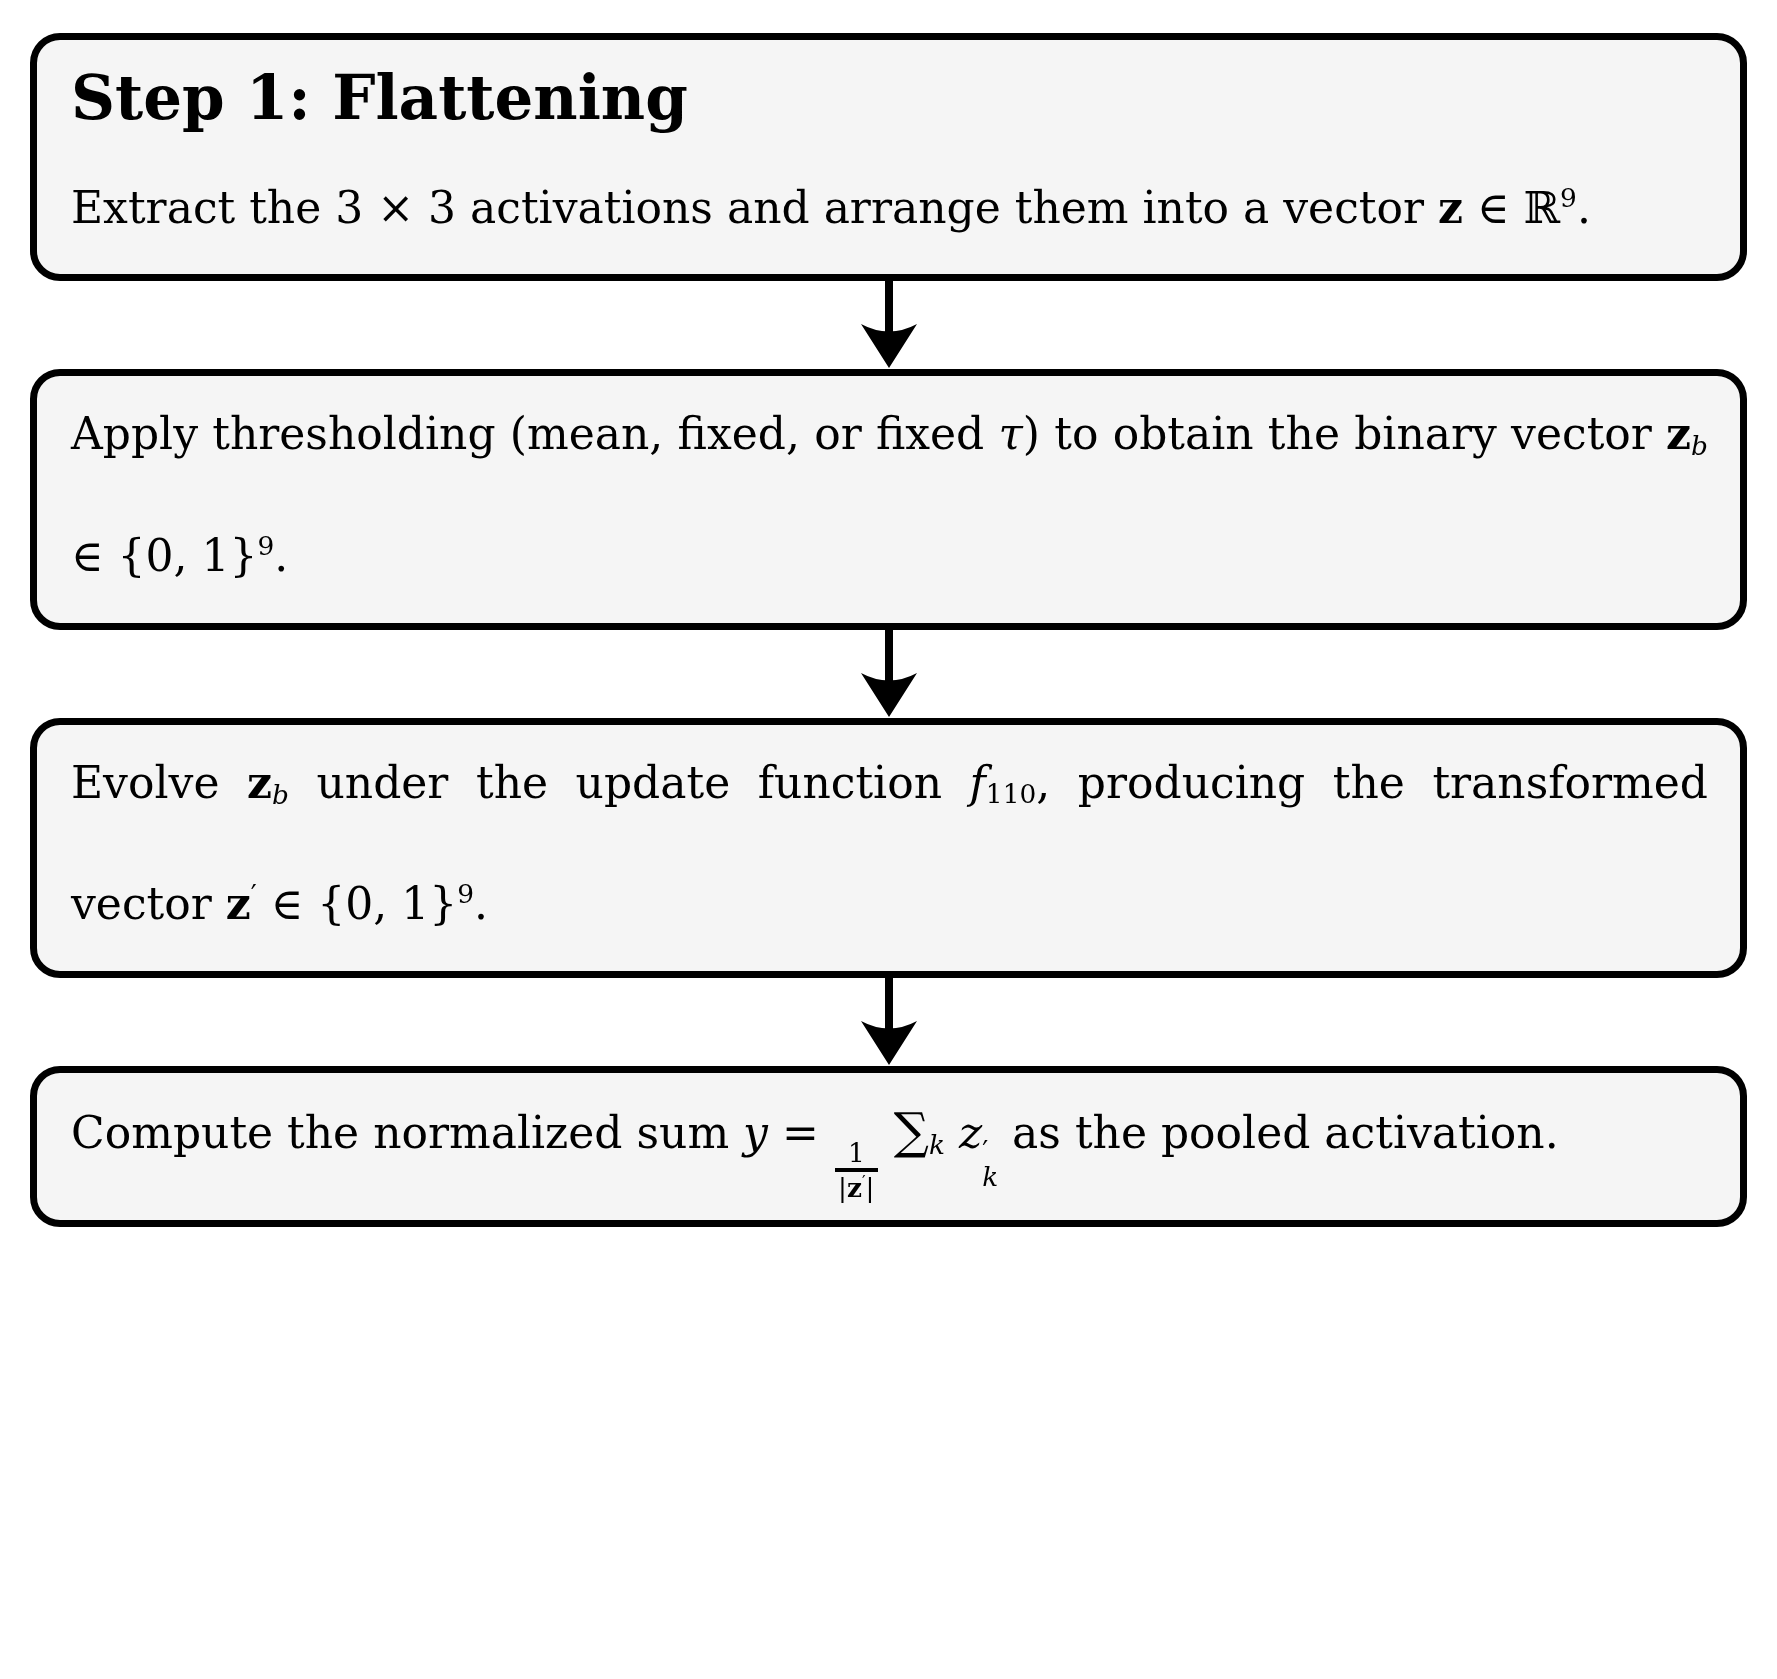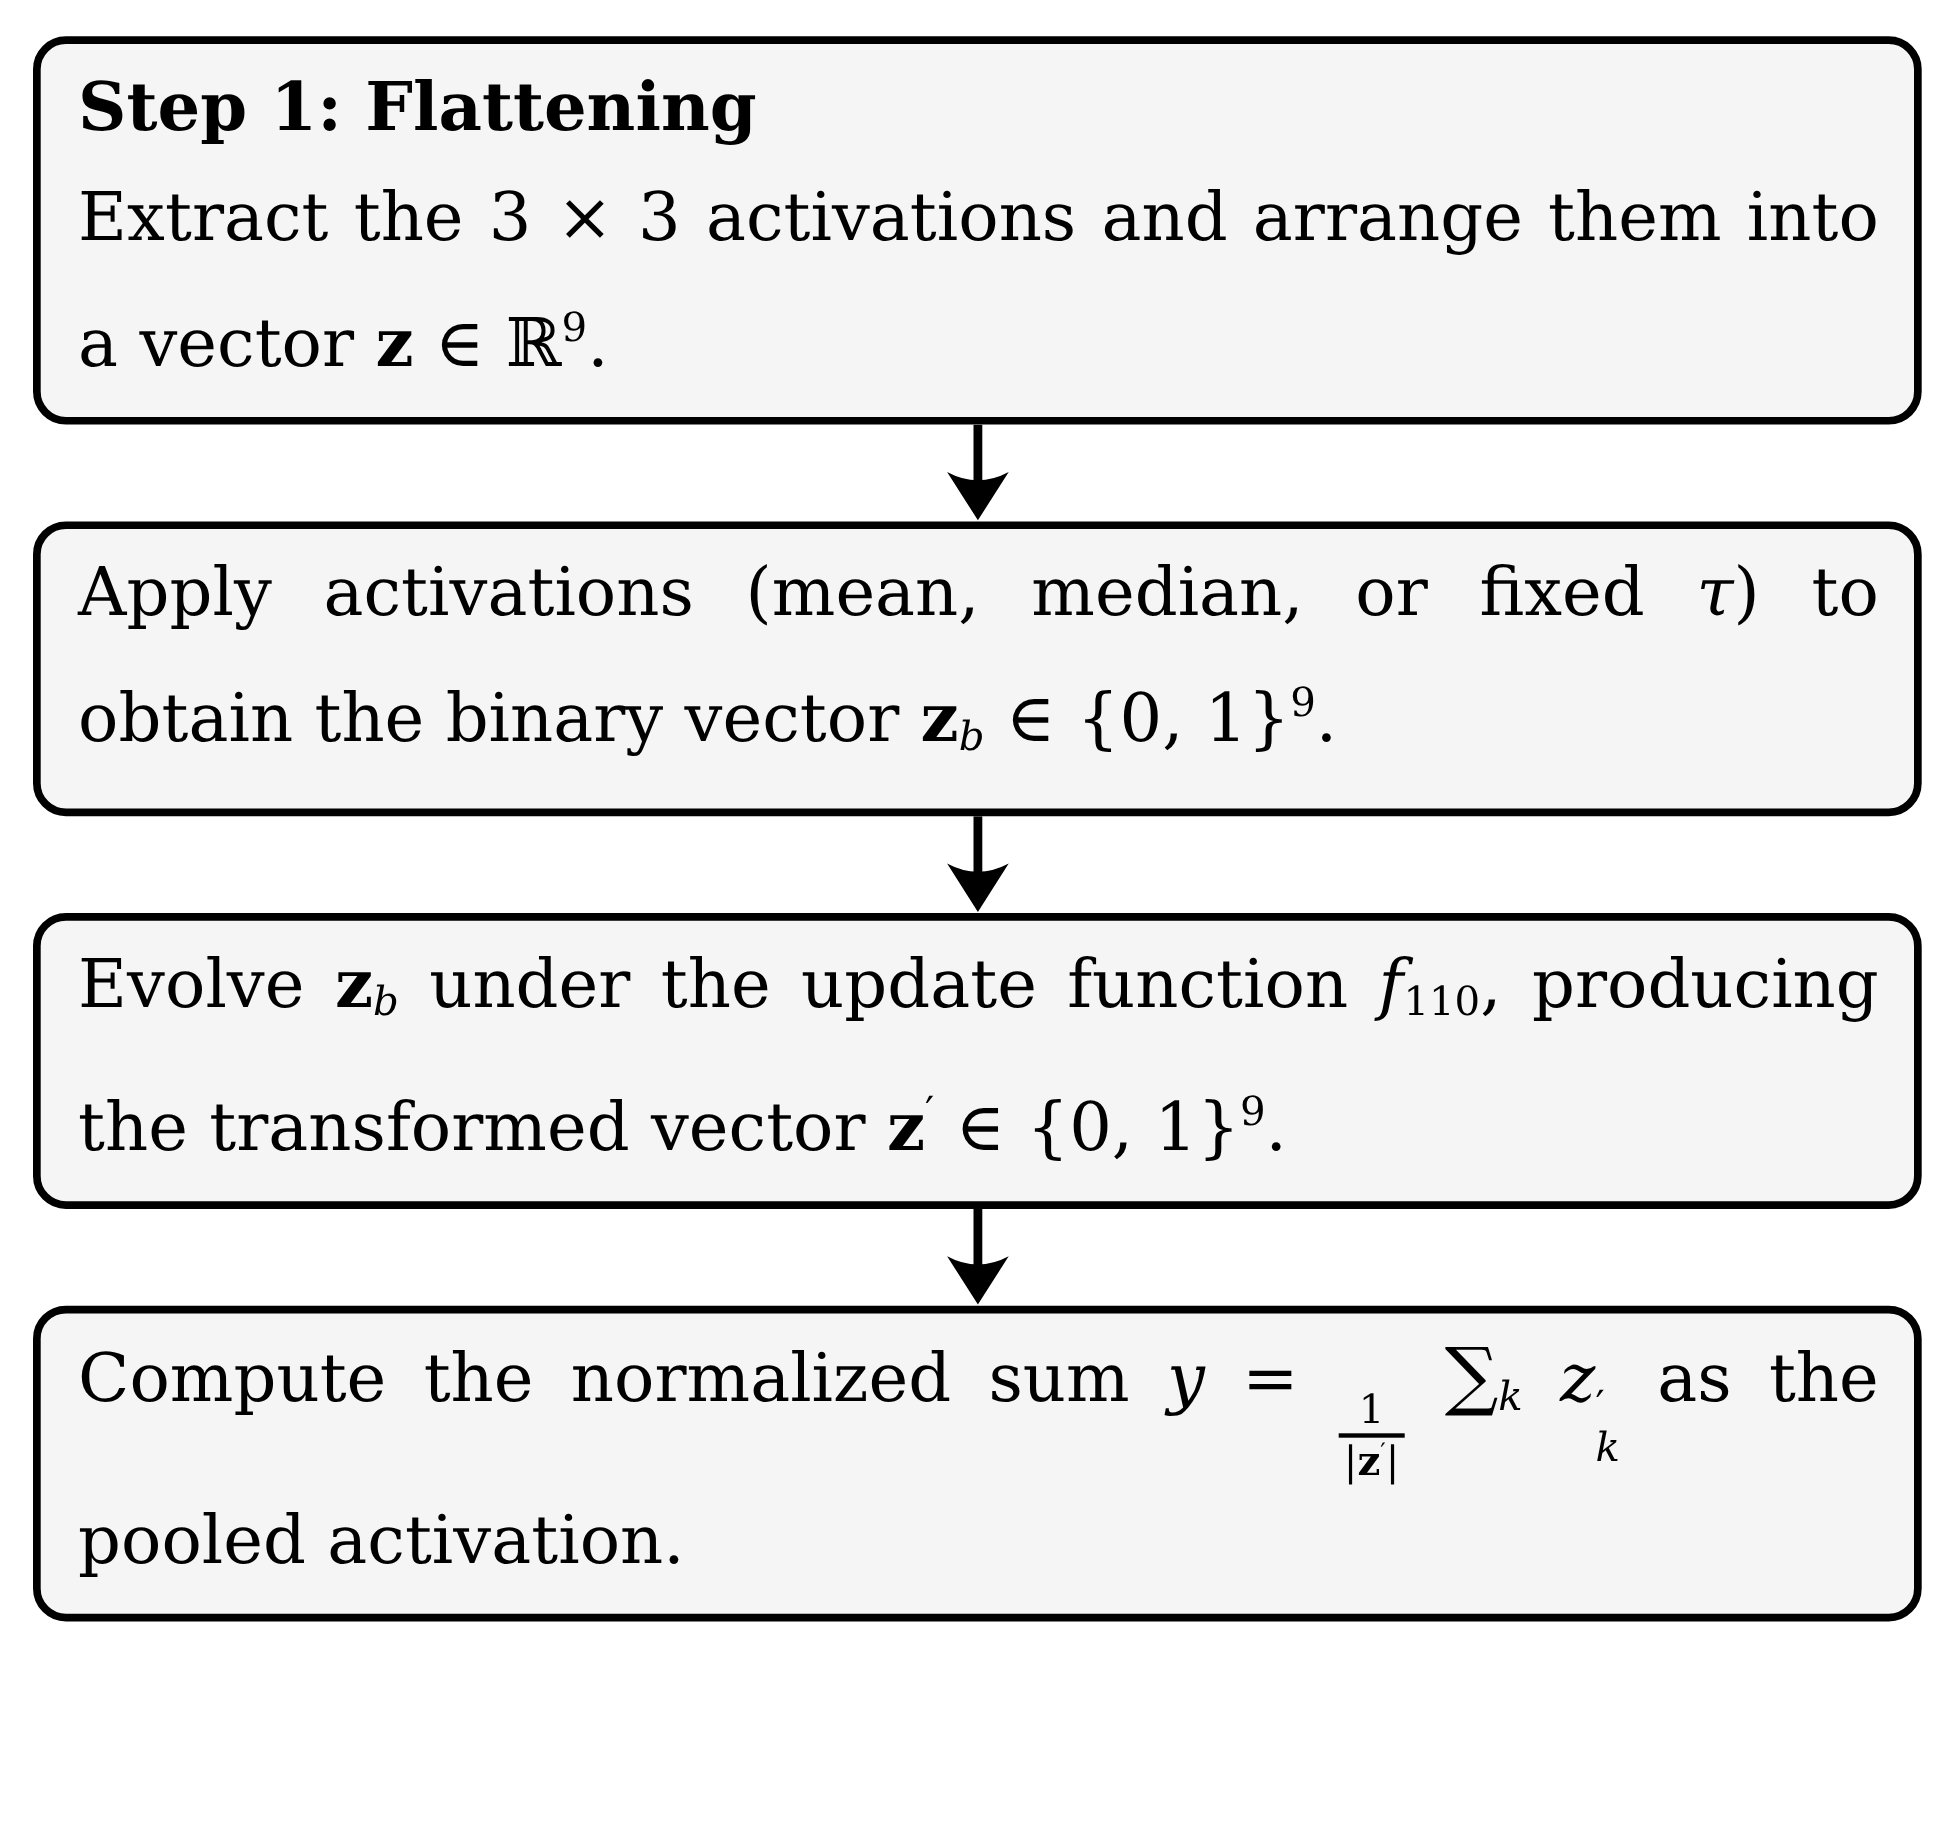--- a/index.html
+++ b/index.html
@@ -18,21 +18,21 @@
   }
   .title {
     margin: 0;
     font-size: 61px;
     line-height: 100px;
     font-weight: 700;
     white-space: nowrap;
   }
   .body {
     margin: 0;
-    font-size: 61px;
+    font-size: 44px;
     line-height: 100px;
     text-align: justify;
   }
   .arrow-wrap {
     height: 88px;
     display: flex;
     justify-content: center;
     align-items: stretch;
   }
   .arrow-wrap svg { display: block; height: 88px; }
@@ -67,21 +67,21 @@
   </div>
 
   <div class="arrow-wrap">
     <svg width="70" height="88" viewBox="0 0 70 88">
       <rect x="31" y="0" width="8" height="58" fill="#000"></rect>
       <path d="M35,87 L7,43 Q35,58 63,43 Z" fill="#000"></path>
     </svg>
   </div>
 
   <div class="box">
-    <p class="body"><span class="seg-n">Apply activations (mean, median, or fixed </span><span class="seg-i">τ</span><span class="seg-n">) to obtain the binary vector </span><span class="seg-b">z</span><span class="seg-isub">b</span><span class="seg-n"> ∈ {0, 1}</span><span class="seg-sup">9</span><span class="seg-n">.</span></p>
+    <p class="body"><span class="seg-n">Apply thresholding (mean, fixed, or fixed </span><span class="seg-i">τ</span><span class="seg-n">) to obtain the binary vector </span><span class="seg-b">z</span><span class="seg-isub">b</span><span class="seg-n"> ∈ {0, 1}</span><span class="seg-sup">9</span><span class="seg-n">.</span></p>
   </div>
 
   <div class="arrow-wrap">
     <svg width="70" height="88" viewBox="0 0 70 88">
       <rect x="31" y="0" width="8" height="58" fill="#000"></rect>
       <path d="M35,87 L7,43 Q35,58 63,43 Z" fill="#000"></path>
     </svg>
   </div>
 
   <div class="box">

